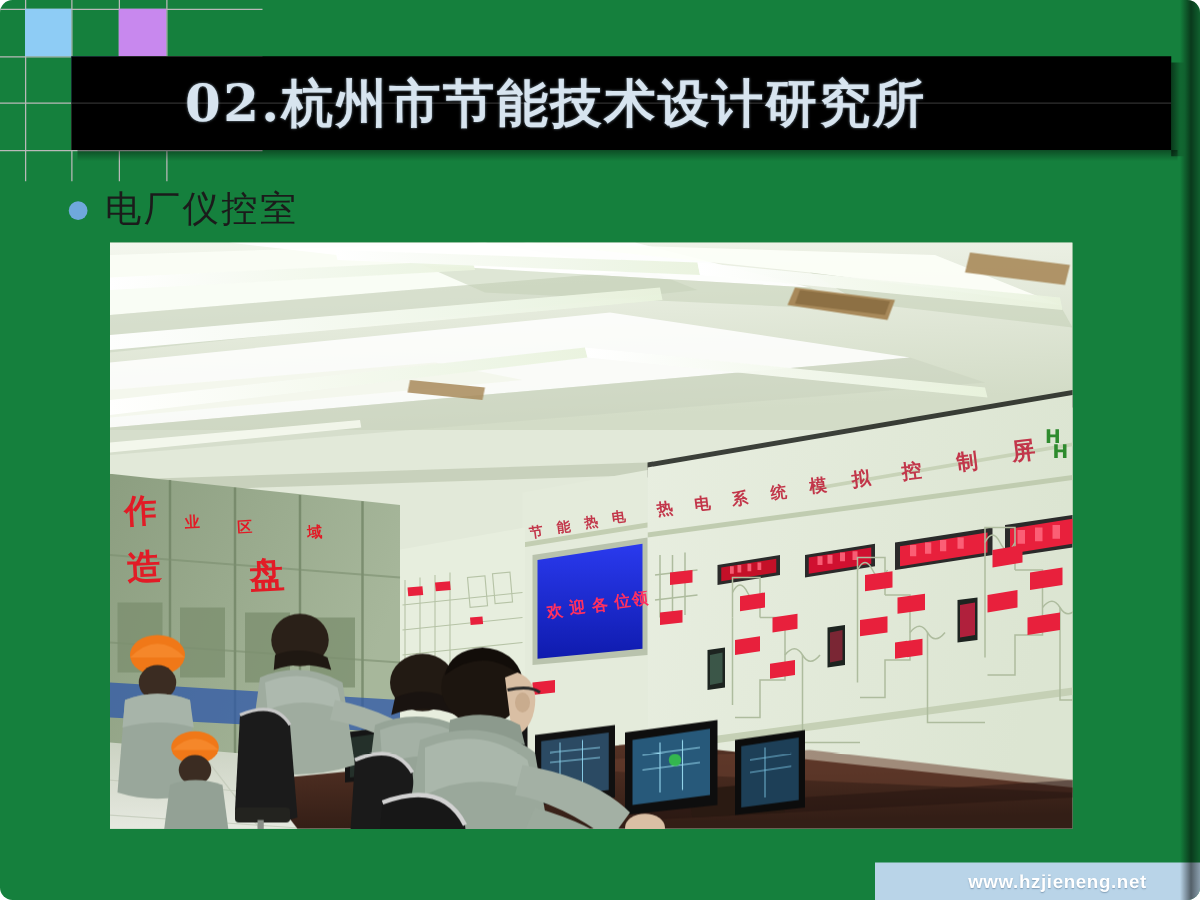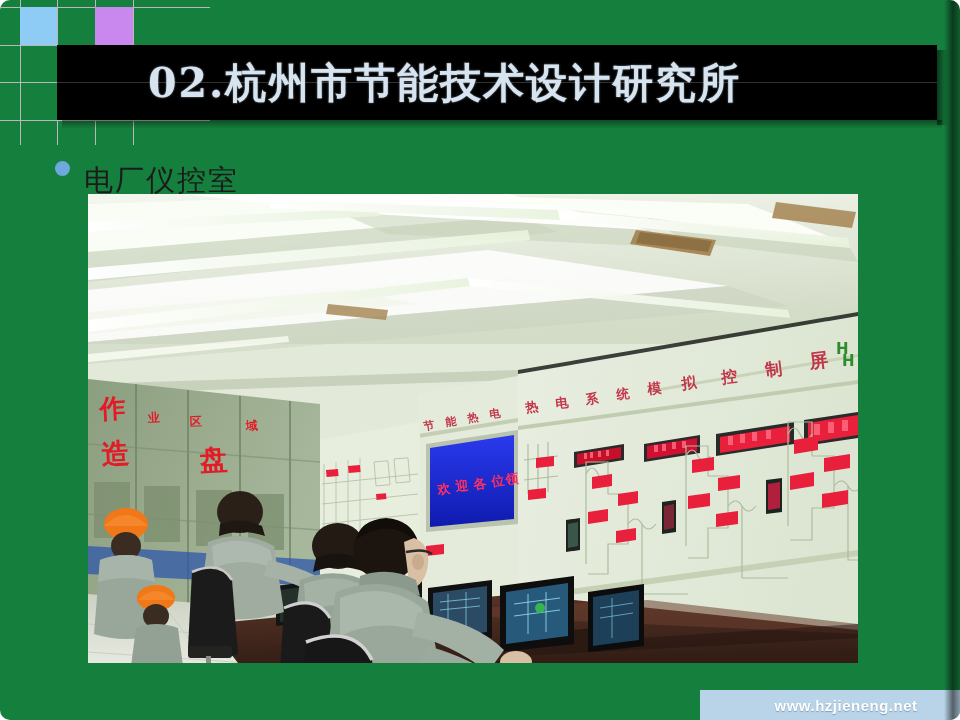--- a/index.html
+++ b/index.html
@@ -27,21 +27,21 @@
       background:linear-gradient(to bottom,rgba(0,0,0,.40),rgba(0,0,0,0));}
   .tb-line{position:absolute;left:57px;top:82px;width:880px;height:1px;background:#5a5a5a;opacity:.55;}
 
   .title-text{position:absolute;left:148px;top:48px;width:780px;height:70px;
       display:flex;align-items:center;
       font-family:"DejaVu Serif","Liberation Serif",serif;
       font-size:41px;font-weight:700;letter-spacing:2px;color:#D7E4EF;
       text-shadow:0 0 2px rgba(190,215,235,.7);white-space:nowrap;}
 
   
-  .bullet-row{position:absolute;left:55px;top:161px;display:flex;align-items:flex-start;gap:14px;}
+  .bullet-row{position:absolute;left:55px;top:148px;display:flex;align-items:center;gap:14px;}
   .bullet-dot{width:15px;height:15px;border-radius:50%;background:#6FA8DC;flex:none;}
   .bullet-text{font-family:"DejaVu Serif","Liberation Serif",serif;
       font-size:29px;color:#1b1b1b;letter-spacing:2px;white-space:nowrap;}
 
   
   .photo{position:absolute;left:88px;top:194px;width:770px;height:469px;overflow:hidden;
          background:#cfd8c8;}
   .photo svg{display:block;width:770px;height:469px;}
 
   

